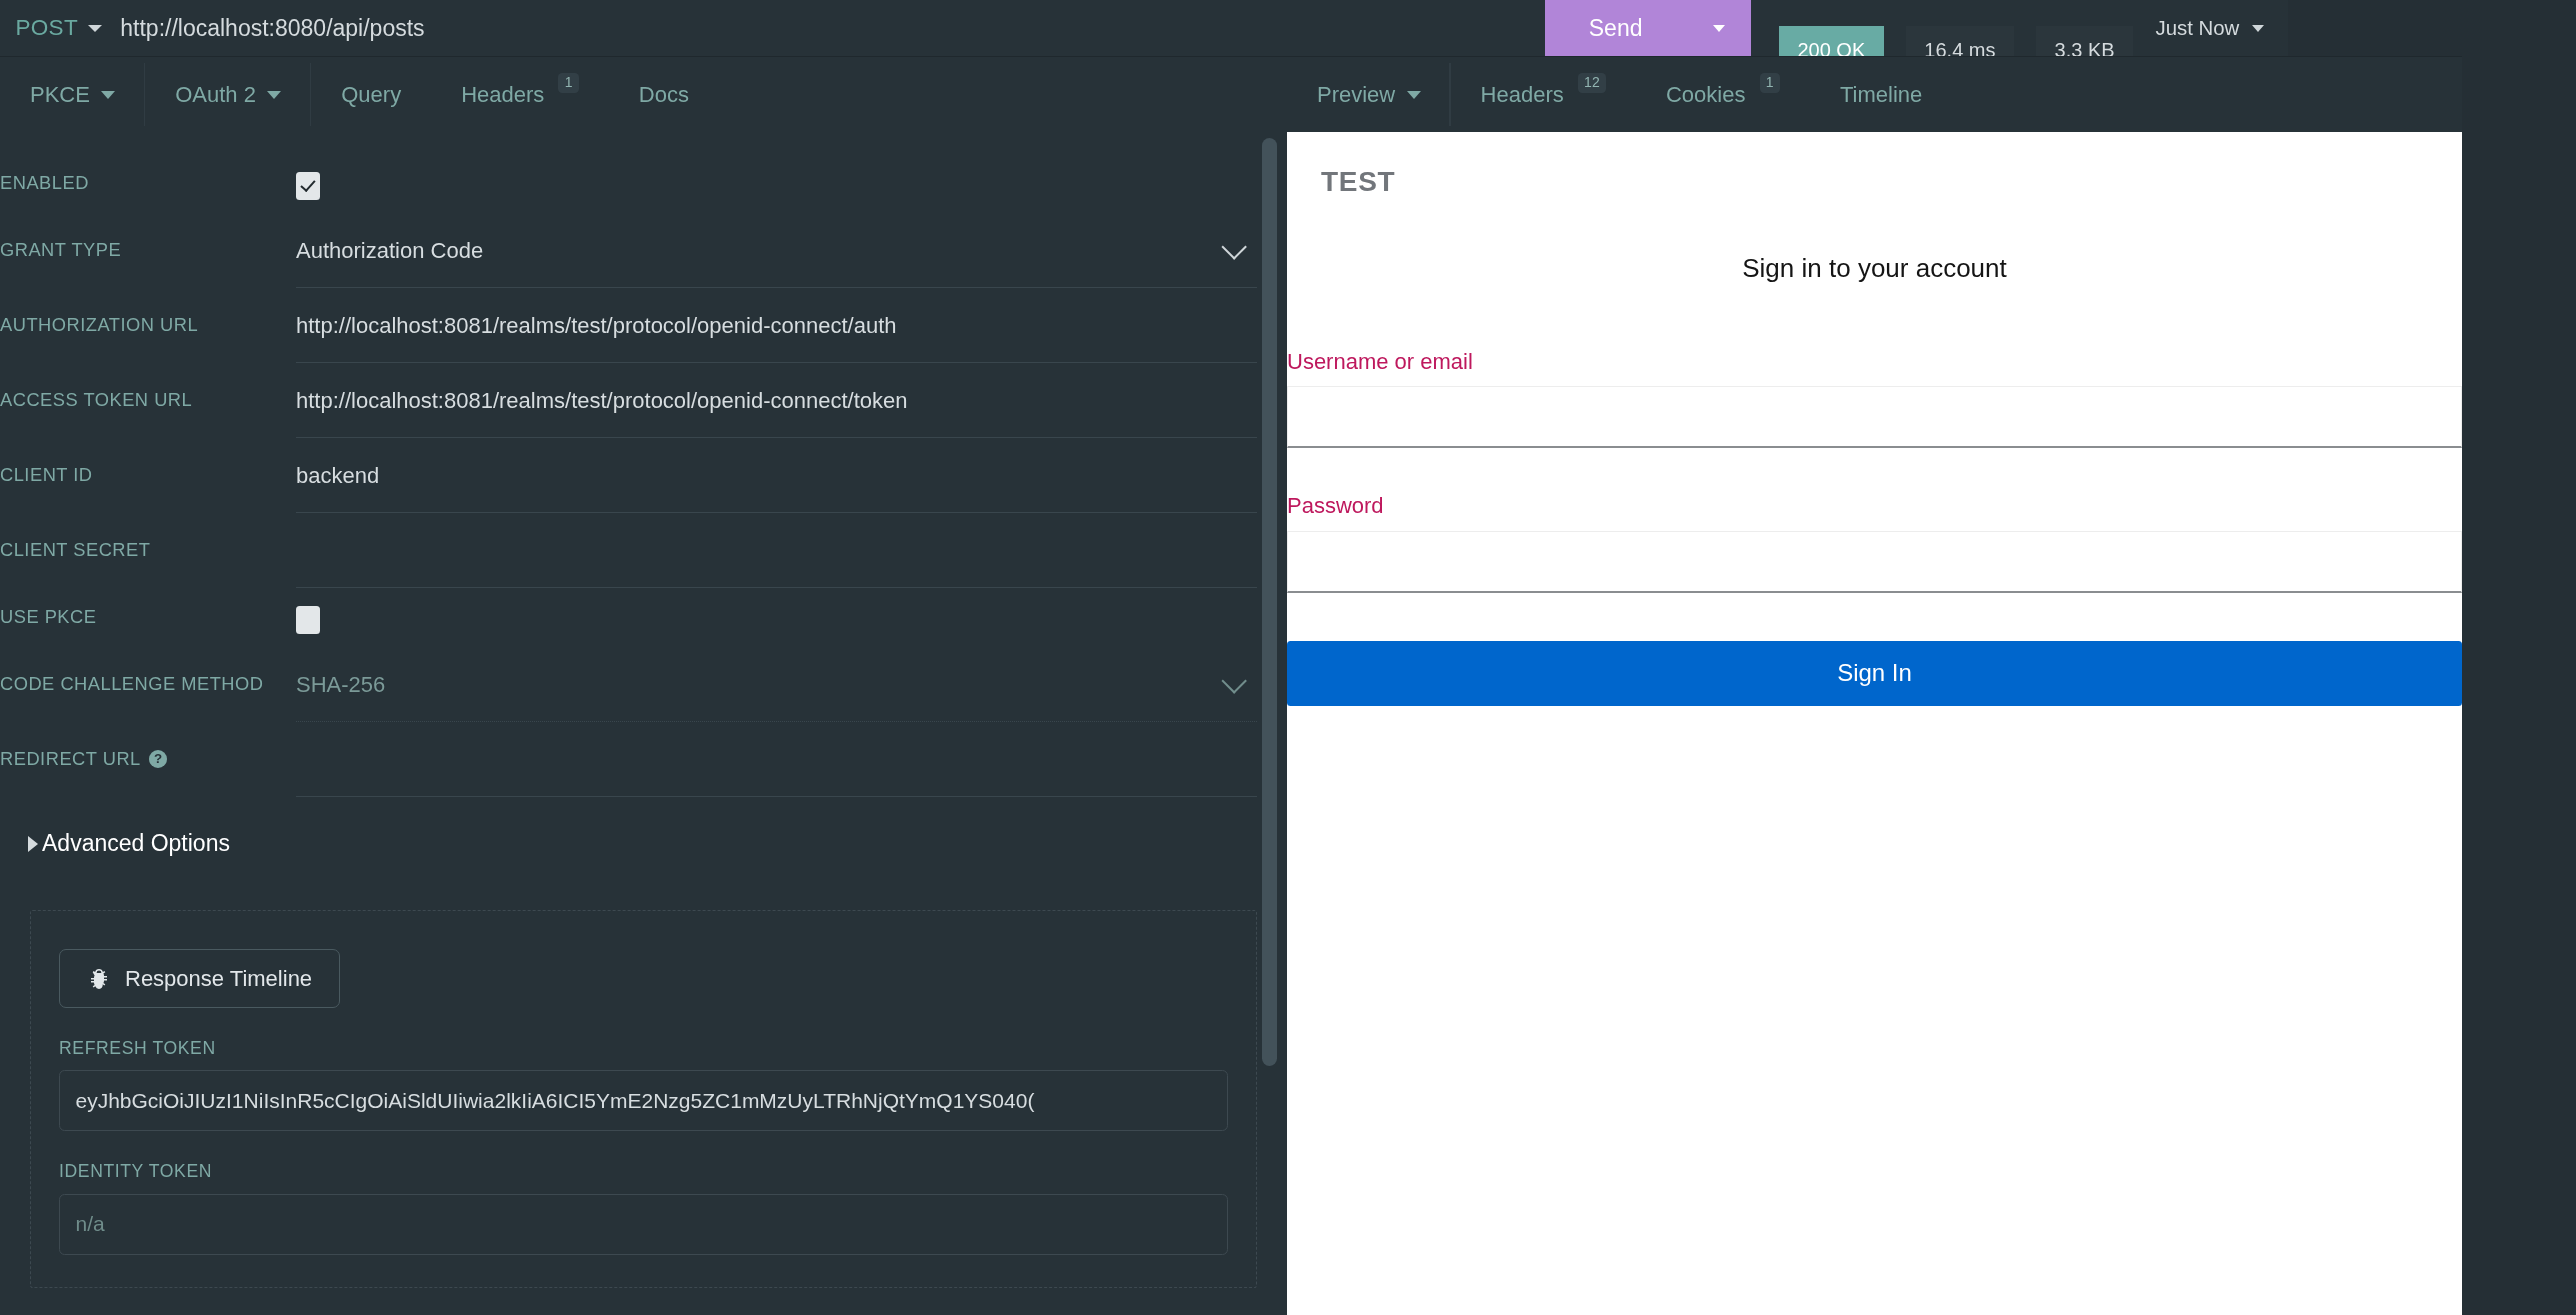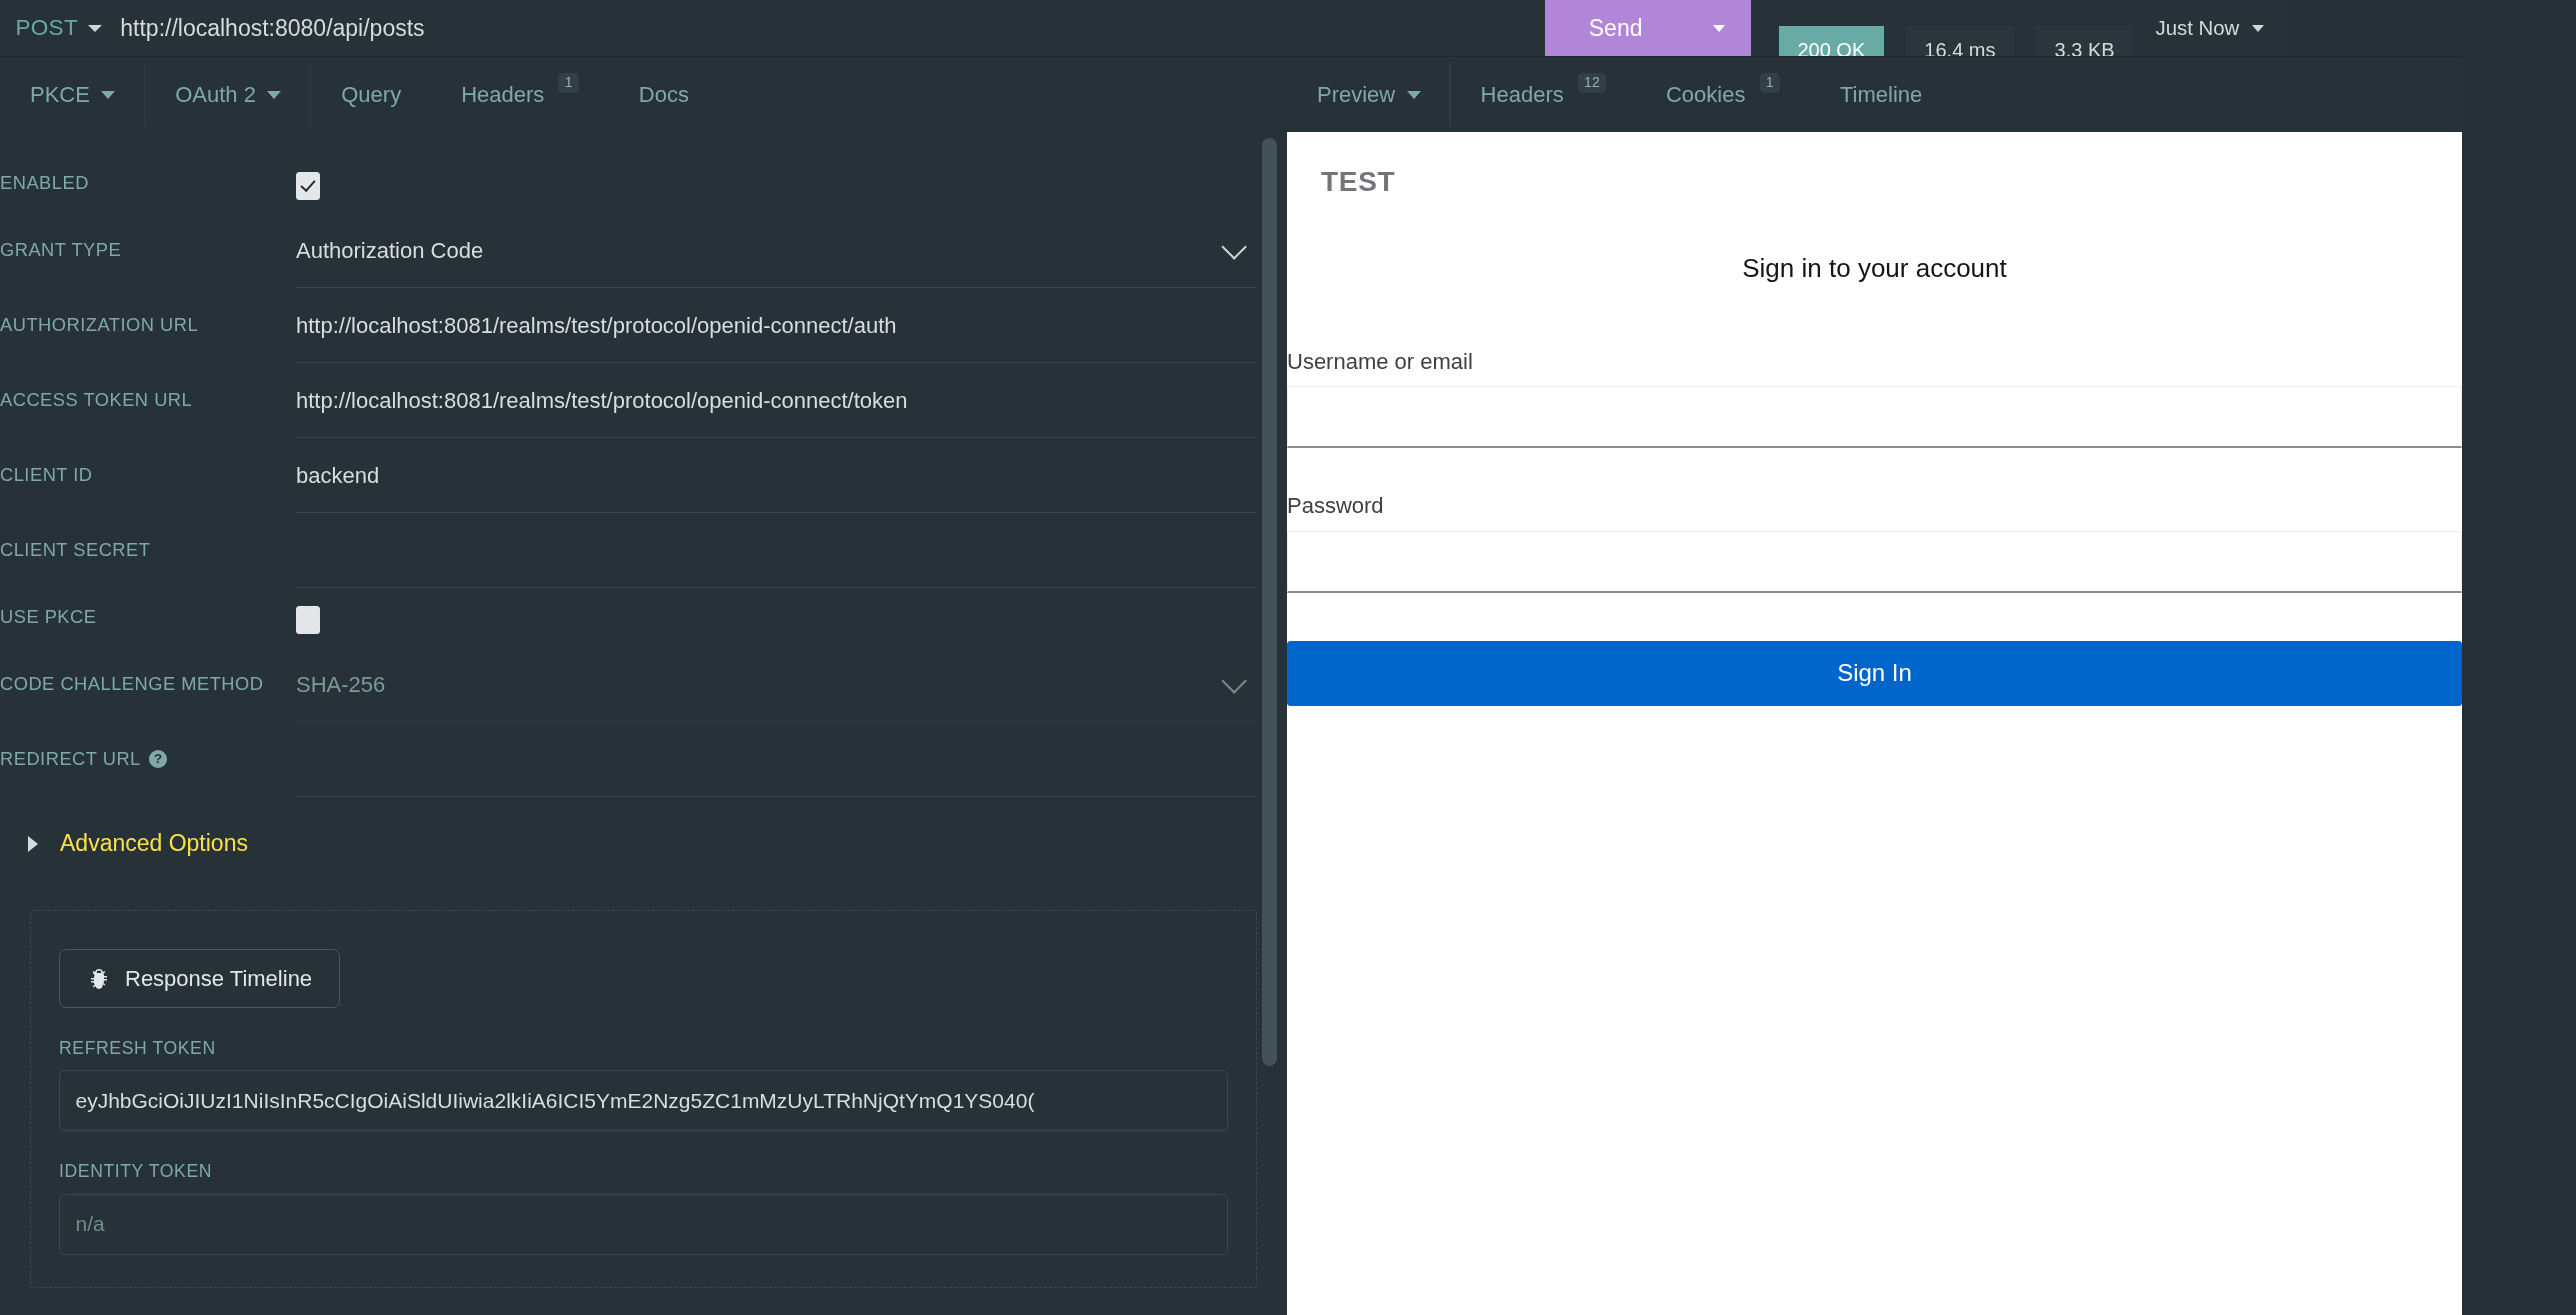--- a/index.html
+++ b/index.html
@@ -181,23 +181,23 @@
     border-right: 2.8px solid #222a2e;
     border-bottom: 2.8px solid #222a2e;
     transform: rotate(42deg);
     margin-top: -3.5px;
   }
   .row.checkbox-row { min-height: 59px; }
   .row.checkbox-row .row-label { padding-top: 15.5px; }
   .row.checkbox-row .checkbox-wrap { min-height: 59px; }
 
   .advanced {
-    display: flex; align-items: center; gap: 22px;
+    display: flex; align-items: center; gap: 4px;
     padding: 31px 0 0 28px;
-    color: #fde047; font-size: 23px;
+    color: #ffffff; font-size: 23px;
     cursor: pointer;
   }
   .tri-right {
     width: 0; height: 0;
     border-top: 8.4px solid transparent;
     border-bottom: 8.4px solid transparent;
     border-left: 10px solid #d5dbde;
   }
 
   .token-box {
@@ -264,21 +264,21 @@
     padding: 0 0 0 0;
   }
   .kc-title {
     text-align: center;
     color: #151515;
     font-size: 26px;
     font-weight: normal;
     margin-bottom: 65px;
   }
   .kc-label {
-    color: #404040; font-size: 22px;
+    color: #be185d; font-size: 22px;
     margin-bottom: 11.3px;
   }
   .kc-input {
     width: 100%; height: 62px;
     background: #ffffff;
     border: 0.7px solid #ededed;
     border-bottom: 2.1px solid #8a8d90;
     margin-bottom: 45px;
     cursor: text;
   }

